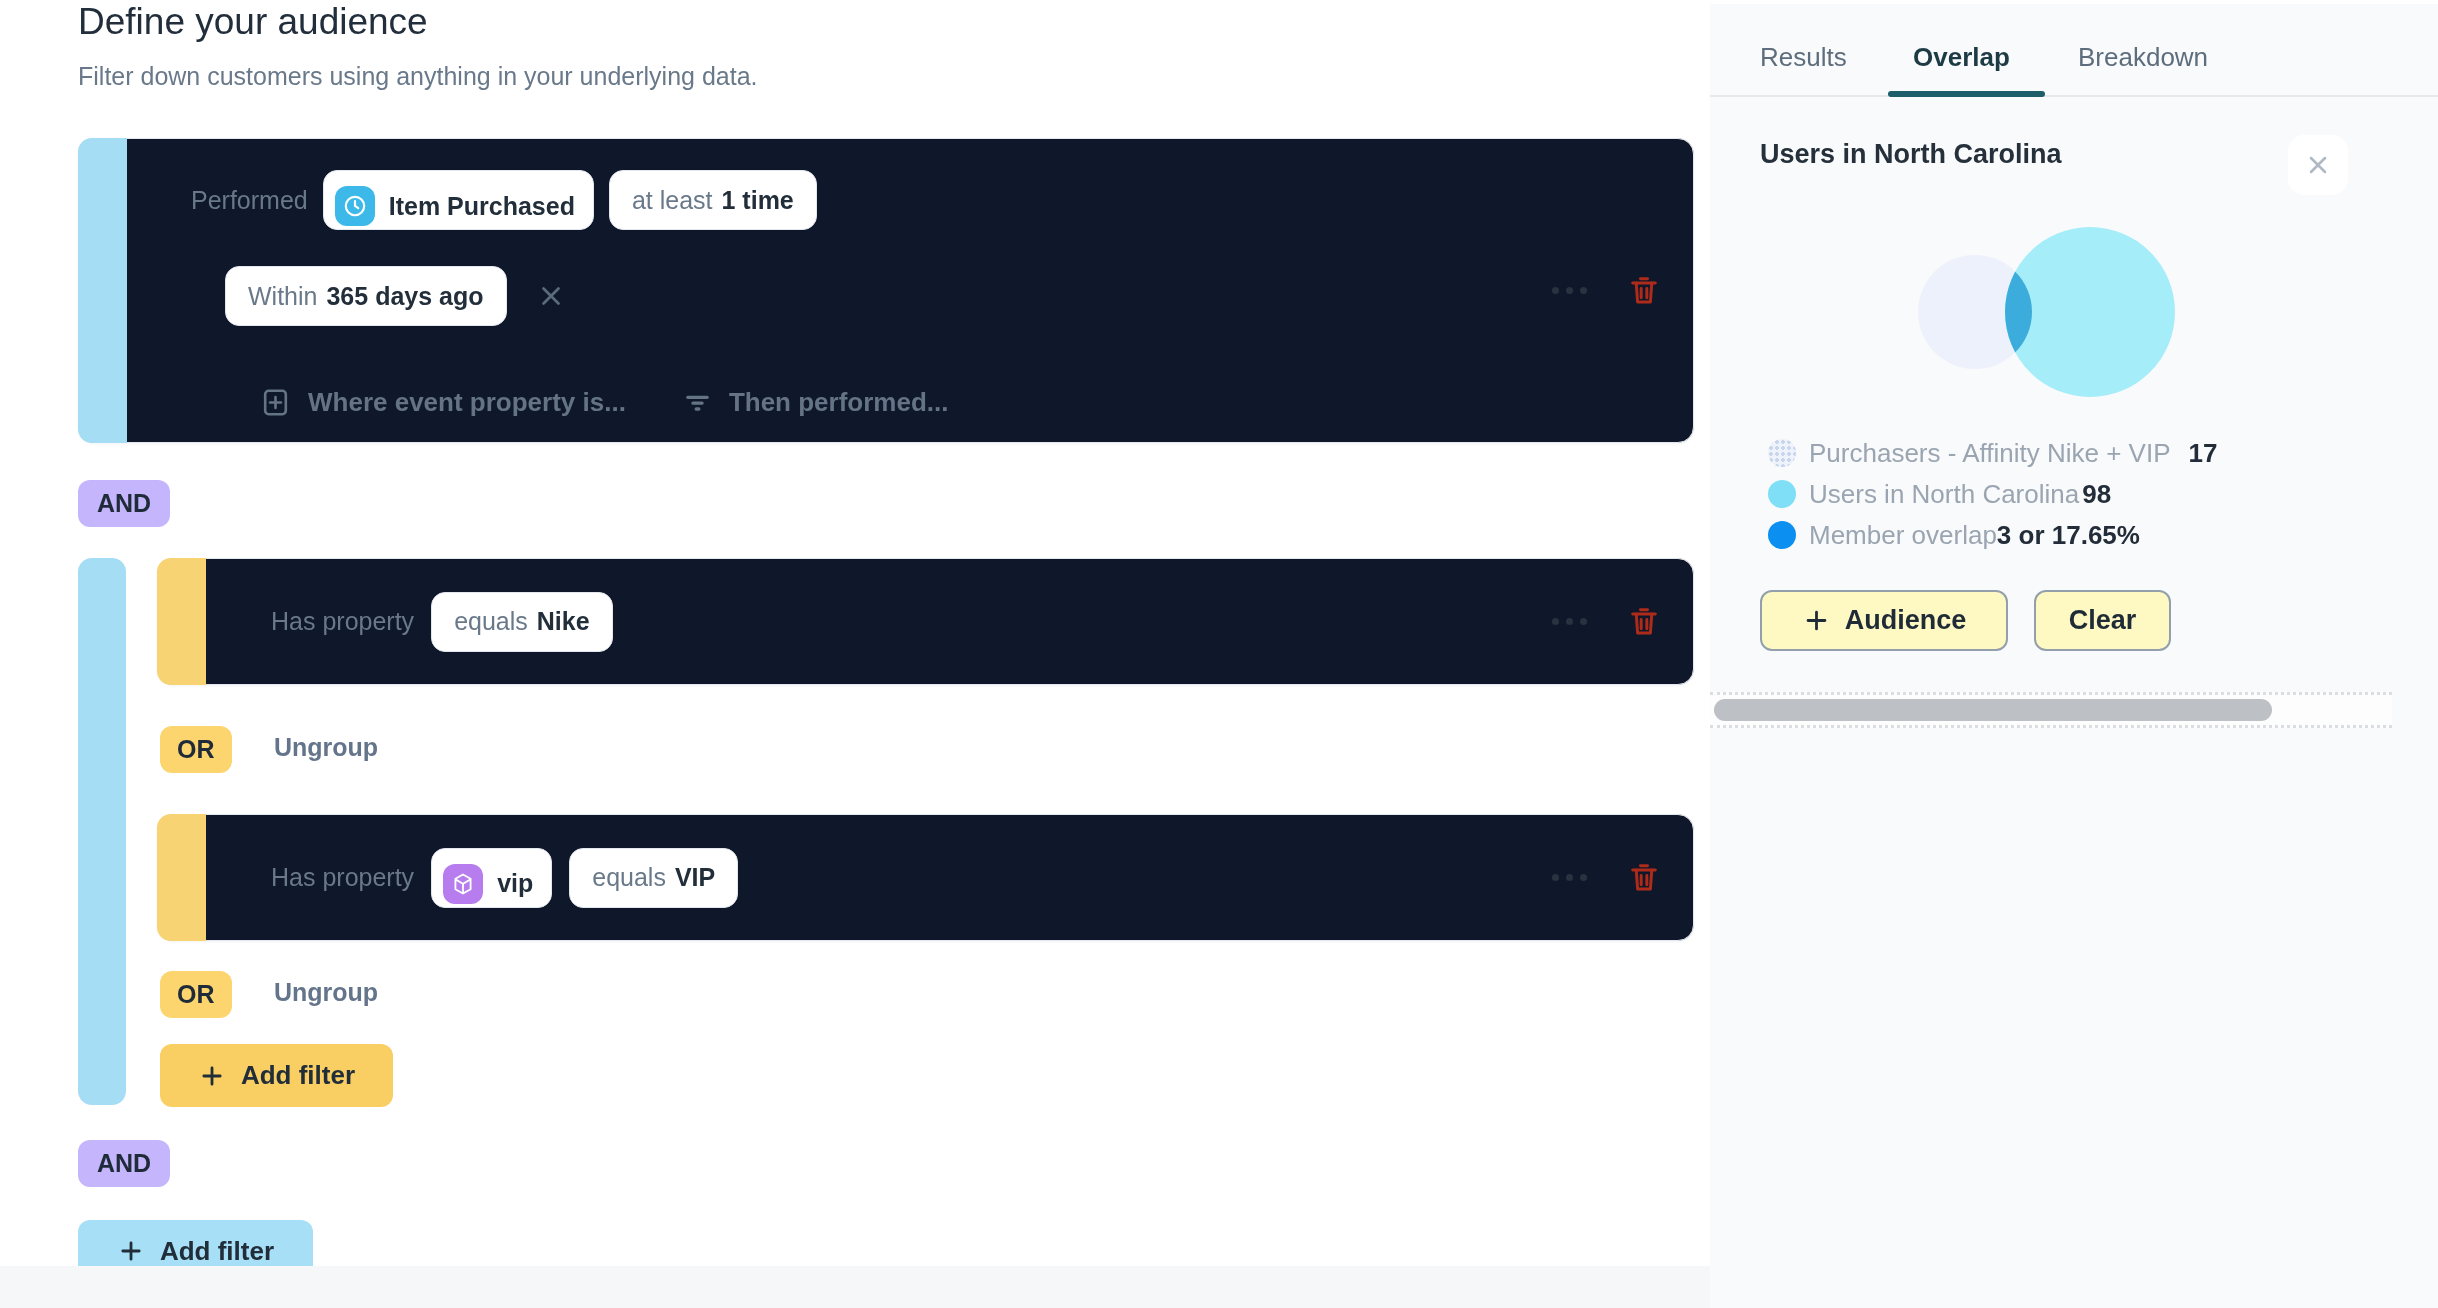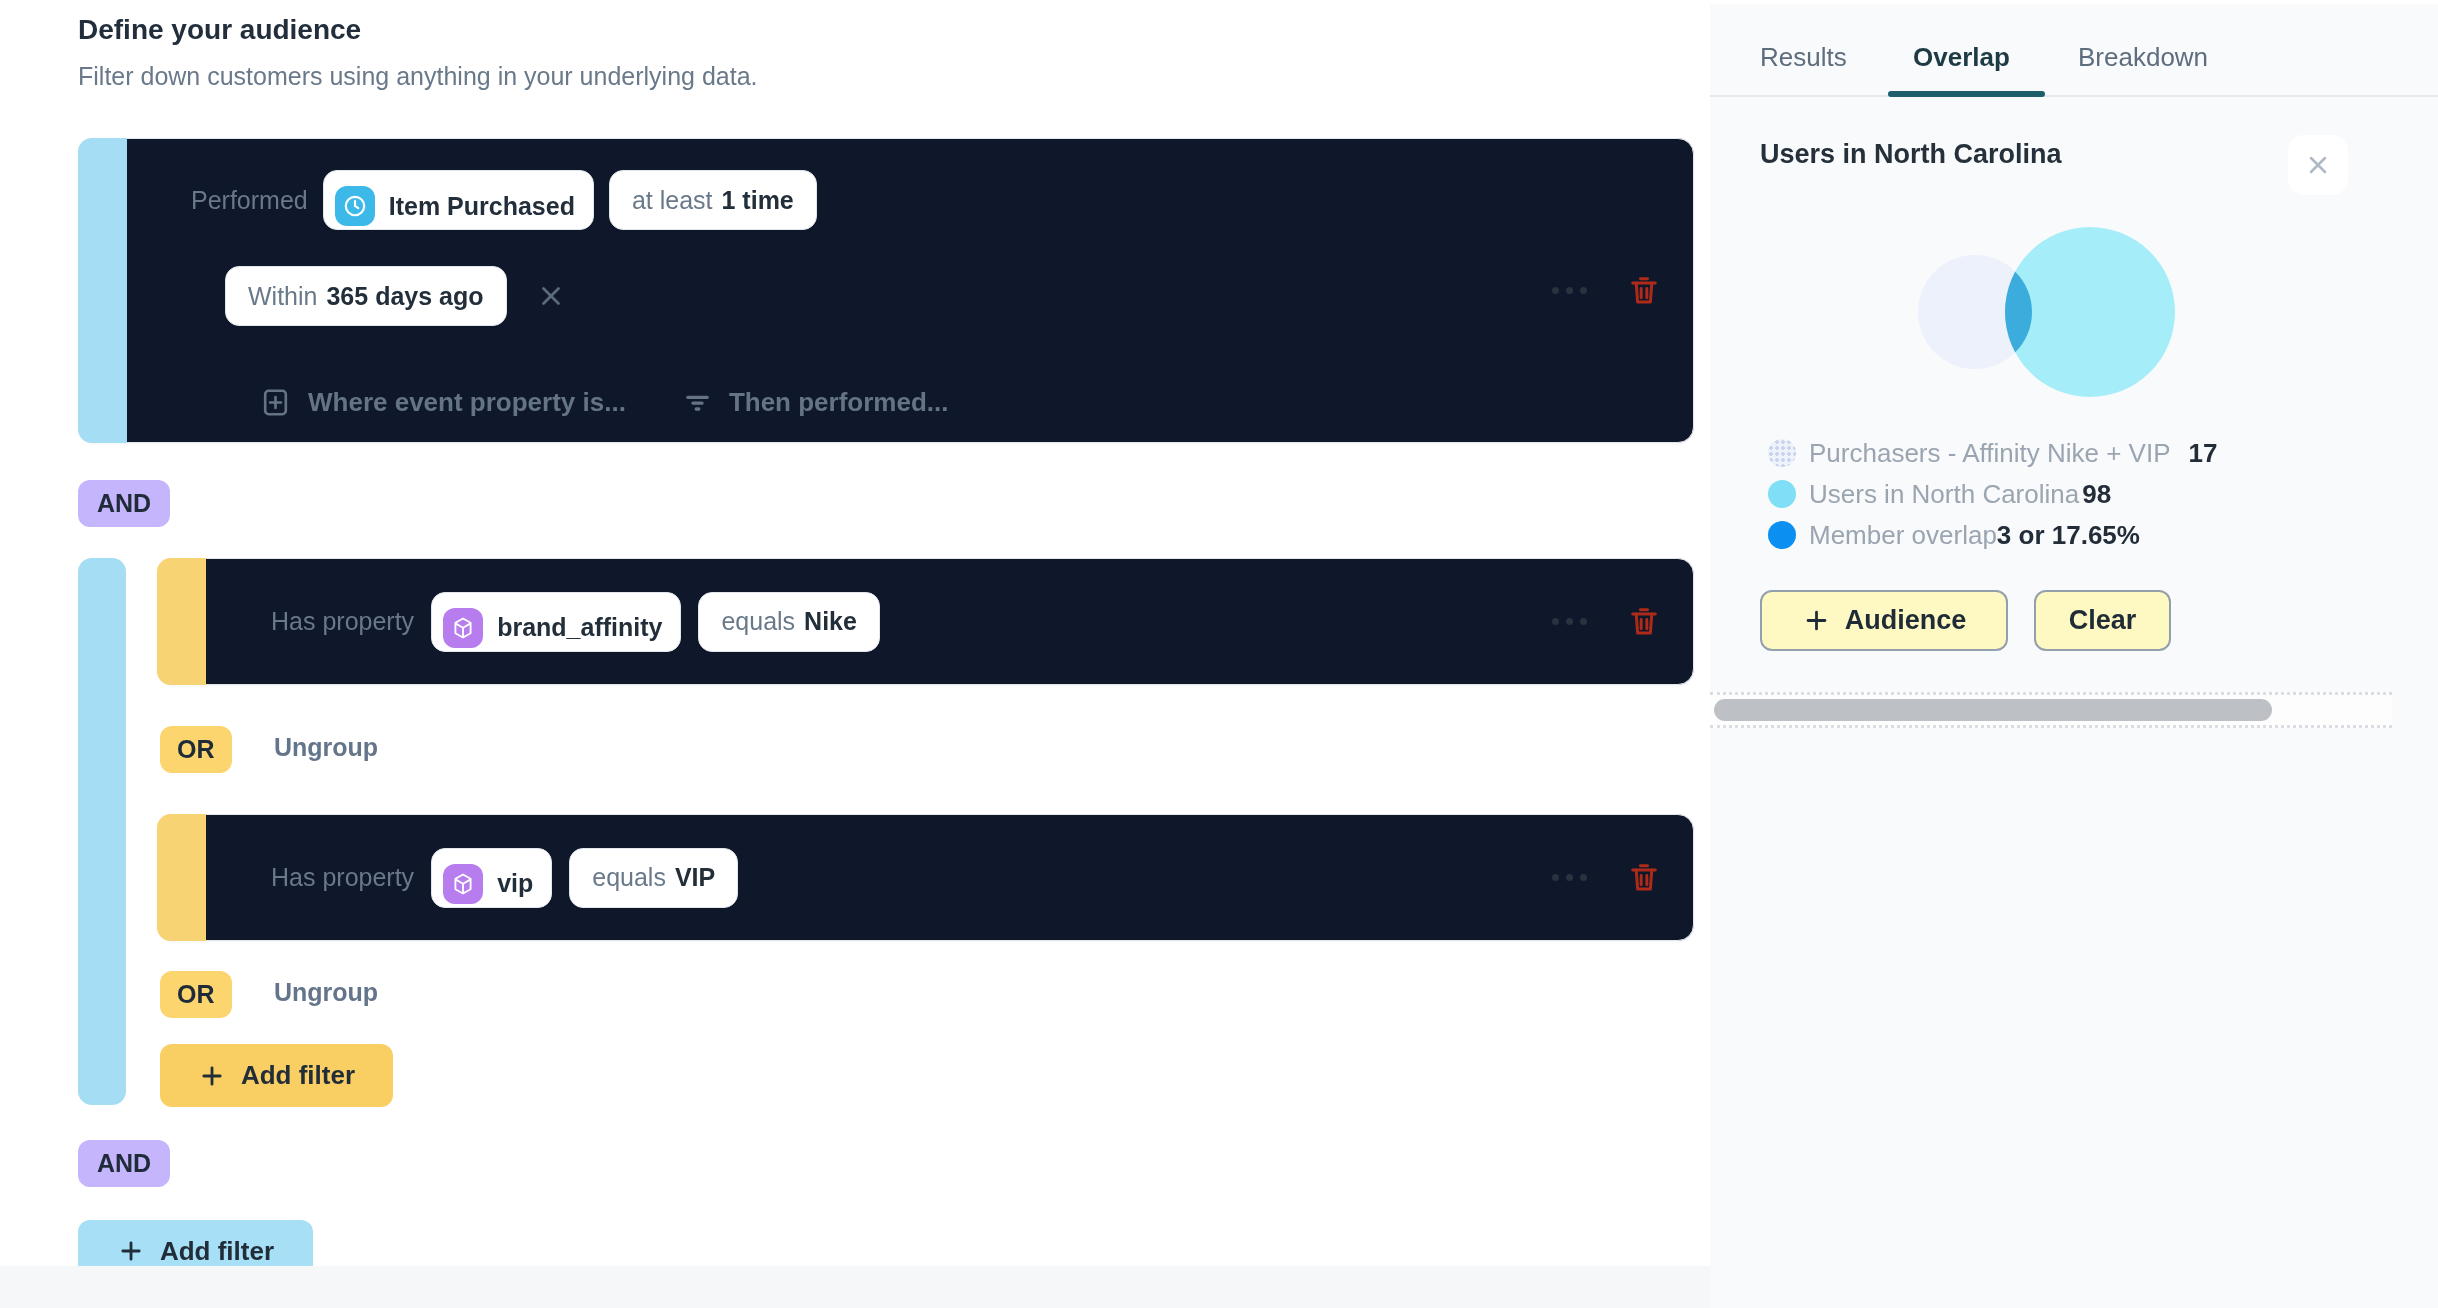--- a/index.html
+++ b/index.html
@@ -1,20 +1,20 @@
 <!DOCTYPE html>
 <html><head>
 <meta charset="utf-8">
 <style>
   *{box-sizing:border-box;margin:0;padding:0}
   html,body{width:2438px;height:1308px}
   body{font-family:"Liberation Sans",sans-serif;background:#fff;overflow:hidden;-webkit-font-smoothing:antialiased}
   #app{position:relative;width:2438px;height:1308px;background:#fff}
 
-  .page-title{position:absolute;left:78px;top:14px;font-size:28px;font-weight:700;color:#222E3B}
+  .page-title{position:absolute;left:78px;top:1px;font-size:37px;font-weight:400;color:#222E3B}
   .page-subtitle{position:absolute;left:78px;top:62px;font-size:25px;color:#69798A}
 
   .card{position:absolute;background:#0f172a;border:1.5px solid #E4E8EE;border-radius:16px;box-shadow:0 1px 3px rgba(20,30,40,.05)}
   .card1{left:78px;top:138px;width:1616px;height:305px}
   .strip{position:absolute;top:-1px;bottom:-1px;left:-1px;width:49px;border-radius:14px 0 0 14px}
   .strip.blue{background:#A5DDF4}
   .strip.yellow{background:#F8D374}
   .standalone-strip{position:absolute;left:78px;top:558px;width:48px;height:547px;background:#A5DDF4;border-radius:14px}
 
   .lbl{color:#69798A;font-size:25px;white-space:nowrap}
@@ -166,29 +166,20 @@
   </div>
 
   <div class="badge and and1">AND</div>
 
   <div class="standalone-strip"></div>
 
   <div class="card filter-row frA">
     <div class="strip yellow"></div>
     <div class="content">
       <span class="lbl">Has property</span>
-      <div class="chip has-icon">
-        <span class="chip-icon purple">
-          <svg width="26" height="26" viewBox="0 0 24 24" fill="none" stroke="#fff" stroke-width="1.7" stroke-linejoin="round">
-              <path d="M12 3.2l7 4v9.6l-7 4-7-4V7.2z"></path>
-              <path d="M12 11.8l7-4.1M12 11.8L5 7.7M12 11.8v8.6"></path>
-            </svg>
-        </span>
-        <b>brand_affinity</b>
-      </div>
       <div class="chip gap-s">
         <span>equals</span>
         <b>Nike</b>
       </div>
     </div>
     <div class="actions">
       <div class="dots">
           <i></i>
           <i></i>
           <i></i>

